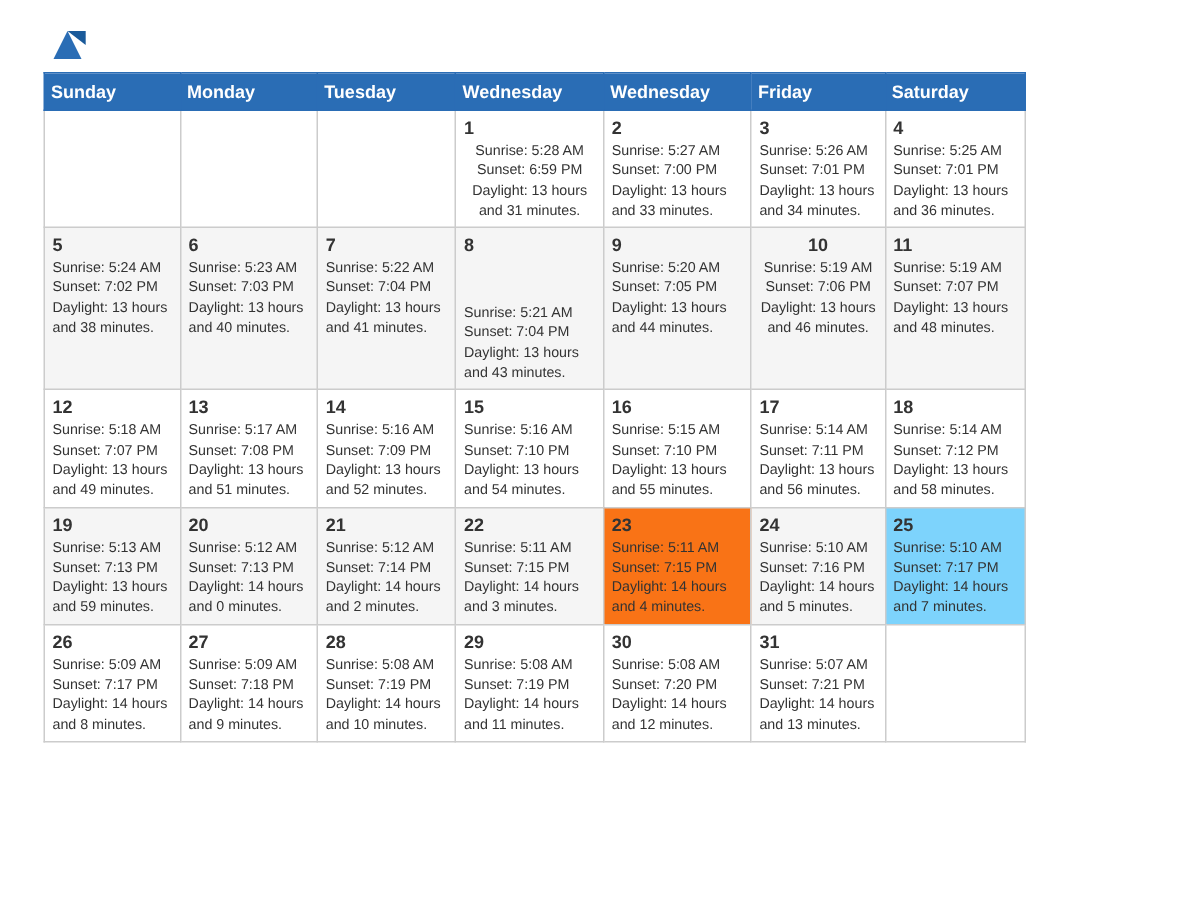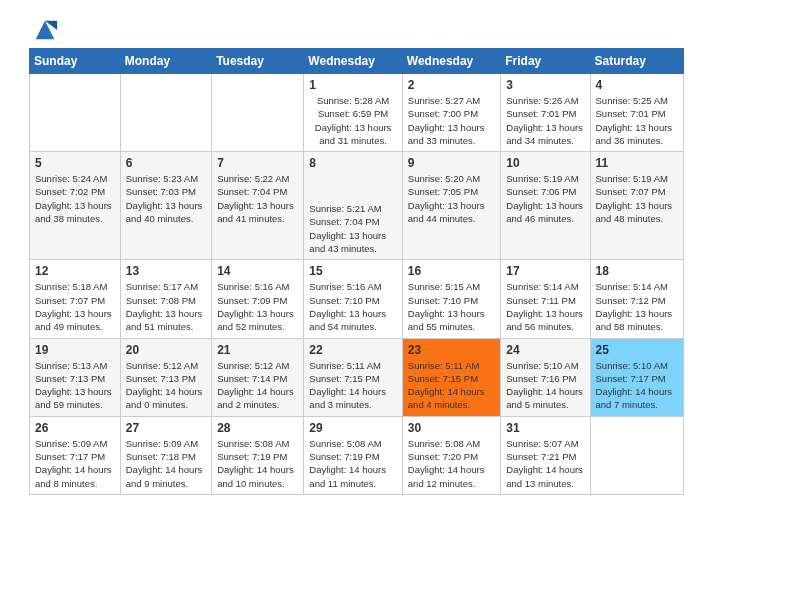--- a/index.html
+++ b/index.html
@@ -190,21 +190,21 @@
 Daylight: 13 hours
 and 43 minutes.</div>
           </td>
           <td style="background-color: rgb(245, 245, 245);">
             <div class="day-num">9</div>
             <div class="day-info" style="white-space: pre-line;">Sunrise: 5:20 AM
 Sunset: 7:05 PM
 Daylight: 13 hours
 and 44 minutes.</div>
           </td>
-          <td style="background-color: rgb(245, 245, 245);">
+          <td style="background-color: rgb(245, 245, 245); text-align: center;">
             <div class="day-num">10</div>
             <div class="day-info" style="white-space: pre-line;">Sunrise: 5:19 AM
 Sunset: 7:06 PM
 Daylight: 13 hours
 and 46 minutes.</div>
           </td>
           <td style="background-color: rgb(245, 245, 245);">
             <div class="day-num">11</div>
             <div class="day-info" style="white-space: pre-line;">Sunrise: 5:19 AM
 Sunset: 7:07 PM

